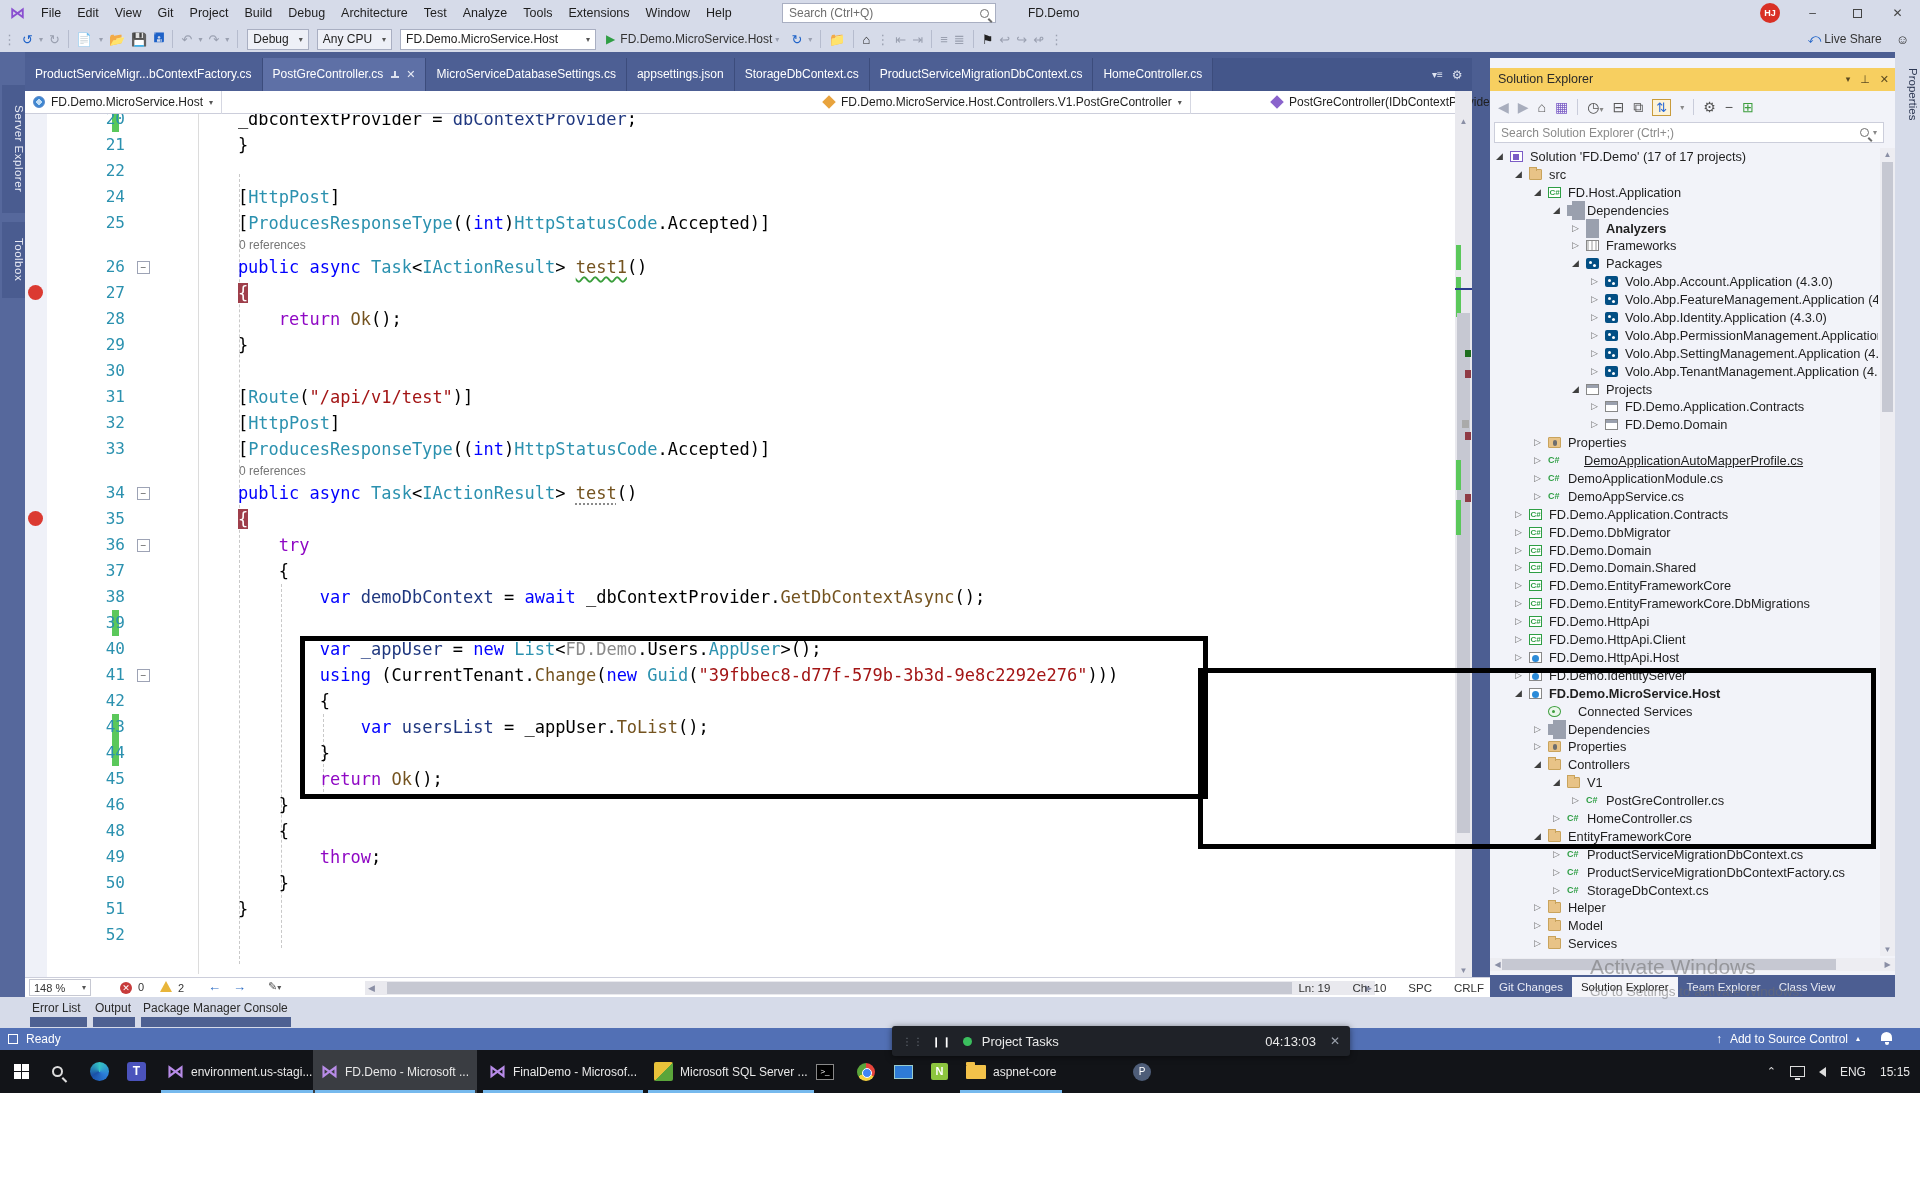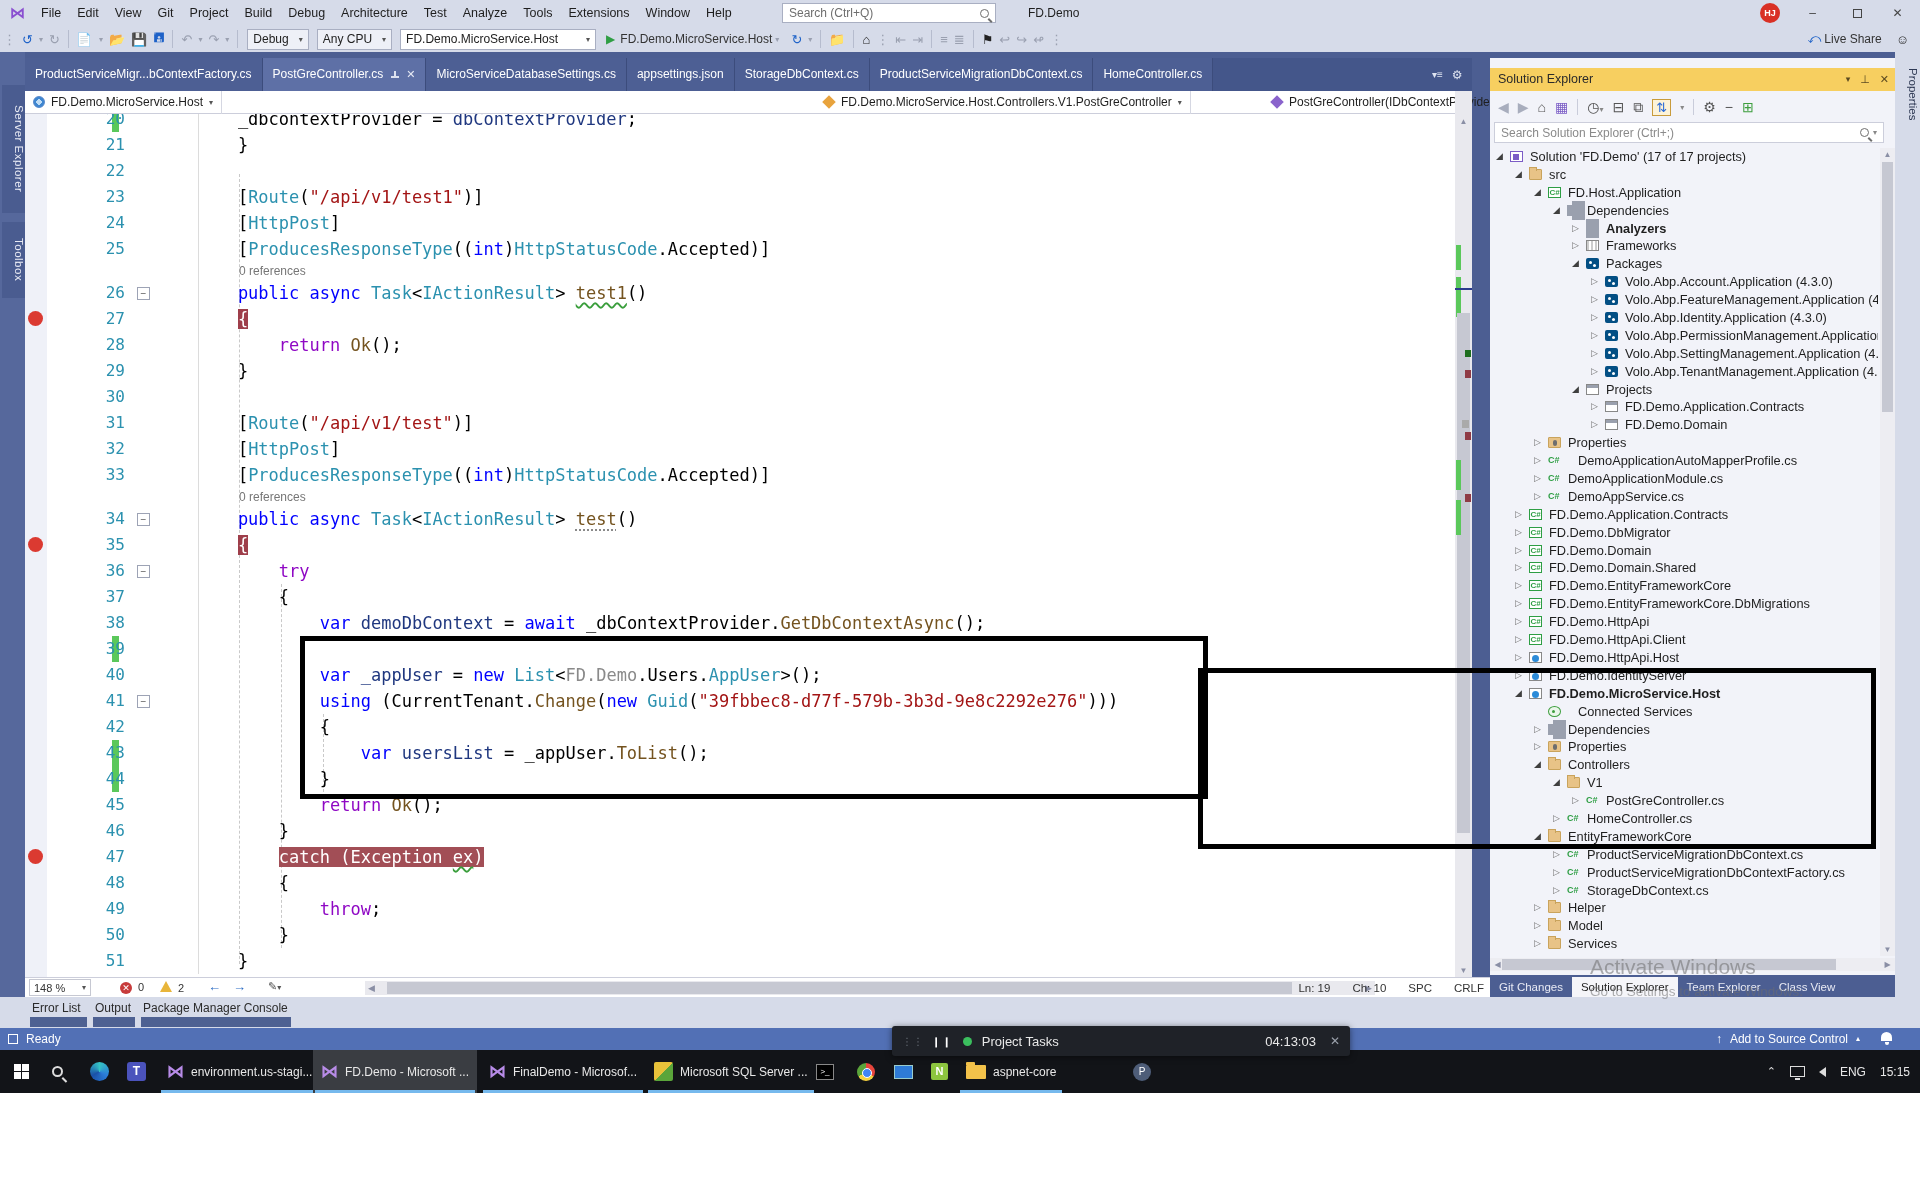--- a/index.html
+++ b/index.html
@@ -370,24 +370,20 @@
         </div>
         <div class="code-row">
           <span class="lnum">21</span>
           <span class="ctext"><span class="tk-n">        }</span></span>
         </div>
         <div class="code-row">
           <span class="lnum">22</span>
           <span class="ctext"></span>
         </div>
         <div class="code-row">
-          <span class="lnum">23</span>
-          <span class="ctext"><span class="tk-n">        [</span><span class="tk-t">Route</span><span class="tk-n">(</span><span class="tk-s">"/api/v1/test1"</span><span class="tk-n">)]</span></span>
-        </div>
-        <div class="code-row">
           <span class="lnum">24</span>
           <span class="ctext"><span class="tk-n">        [</span><span class="tk-t">HttpPost</span><span class="tk-n">]</span></span>
         </div>
         <div class="code-row">
           <span class="lnum">25</span>
           <span class="ctext"><span class="tk-n">        [</span><span class="tk-t">ProducesResponseType</span><span class="tk-n">((</span><span class="tk-k">int</span><span class="tk-n">)</span><span class="tk-t">HttpStatusCode</span><span class="tk-n">.Accepted)]</span></span>
         </div>
         <div class="lens-row">0 references</div>
         <div class="code-row">
           <span class="lnum">26</span>
@@ -475,25 +471,20 @@
           <span class="lnum">44</span>
           <span class="ctext"><span class="tk-n">                }</span></span>
         </div>
         <div class="code-row">
           <span class="lnum">45</span>
           <span class="ctext"><span class="tk-n">                </span><span class="tk-c">return </span><span class="tk-m">Ok</span><span class="tk-n">();</span></span>
         </div>
         <div class="code-row">
           <span class="lnum">46</span>
           <span class="ctext"><span class="tk-n">            }</span></span>
-        </div>
-        <div class="code-row">
-          <div class="bpdot"></div>
-          <span class="lnum">47</span>
-          <span class="ctext"><span class="tk-n">            </span><span class="tk-hl">catch (Exception </span><span class="tk-hl tk-sq">ex</span><span class="tk-hl">)</span></span>
         </div>
         <div class="code-row">
           <span class="lnum">48</span>
           <span class="ctext"><span class="tk-n">            {</span></span>
         </div>
         <div class="code-row">
           <span class="lnum">49</span>
           <span class="ctext"><span class="tk-n">                </span><span class="tk-c">throw</span><span class="tk-n">;</span></span>
         </div>
         <div class="code-row">
@@ -748,21 +739,21 @@
           <span class="lbl" style="left: 135px;">FD.Demo.Domain</span>
         </div>
         <div class="trow">
           <span class="arr" style="left: 44px;">▷</span>
           <span class="ic ti-props" style="left: 58px;"></span>
           <span class="lbl" style="left: 78px;">Properties</span>
         </div>
         <div class="trow">
           <span class="arr" style="left: 44px;">▷</span>
           <span class="ic ti-cs" style="left: 58px;">C#</span>
-          <span class="lbl" style="left: 88px;">DemoApplicationAutoMapperProfile.cs</span>
+          <span class="lbl" style="left: 94px; text-decoration: underline;">DemoApplicationAutoMapperProfile.cs</span>
         </div>
         <div class="trow">
           <span class="arr" style="left: 44px;">▷</span>
           <span class="ic ti-cs" style="left: 58px;">C#</span>
           <span class="lbl" style="left: 78px;">DemoApplicationModule.cs</span>
         </div>
         <div class="trow">
           <span class="arr" style="left: 44px;">▷</span>
           <span class="ic ti-cs" style="left: 58px;">C#</span>
           <span class="lbl" style="left: 78px;">DemoAppService.cs</span>

